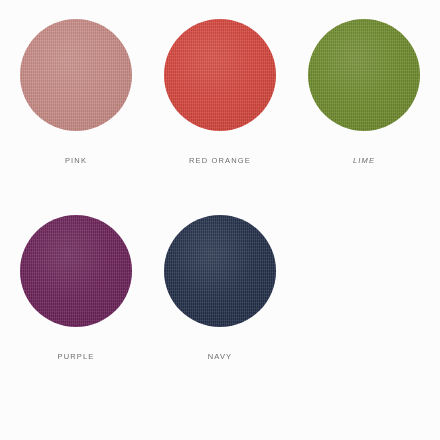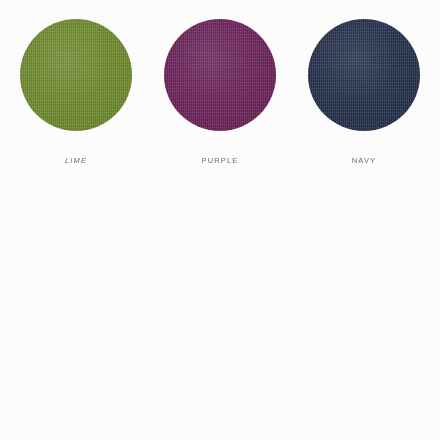--- a/index.html
+++ b/index.html
@@ -99,21 +99,33 @@
     text-transform: uppercase;
     white-space: nowrap;
     font-family: "Liberation Sans", sans-serif;
   }
 </style>
 </head>
 <body style="background: rgb(252, 252, 252);">
 
 <div class="swatch-sheet">
 
+  <div class="swatch-cell">
+    <div class="swatch-disc-wrap">
+      <div class="swatch-disc" style="background-color: rgb(201, 139, 133);"></div>
+    </div>
+    <div class="swatch-label" style="color: rgb(110, 110, 110);">PINK</div>
+  </div>
 
+  <div class="swatch-cell">
+    <div class="swatch-disc-wrap">
+      <div class="swatch-disc" style="background-color: rgb(214, 69, 60);"></div>
+    </div>
+    <div class="swatch-label" style="color: rgb(110, 110, 110);">RED ORANGE</div>
+  </div>
 
 
   <div class="swatch-cell">
     <div class="swatch-disc-wrap">
       <div class="swatch-disc" style="background-color: rgb(110, 139, 44);"></div>
     </div>
     <div class="swatch-label" style="color: rgb(110, 110, 110); font-style: italic;">LIME</div>
   </div>
 
   <div class="swatch-cell">

